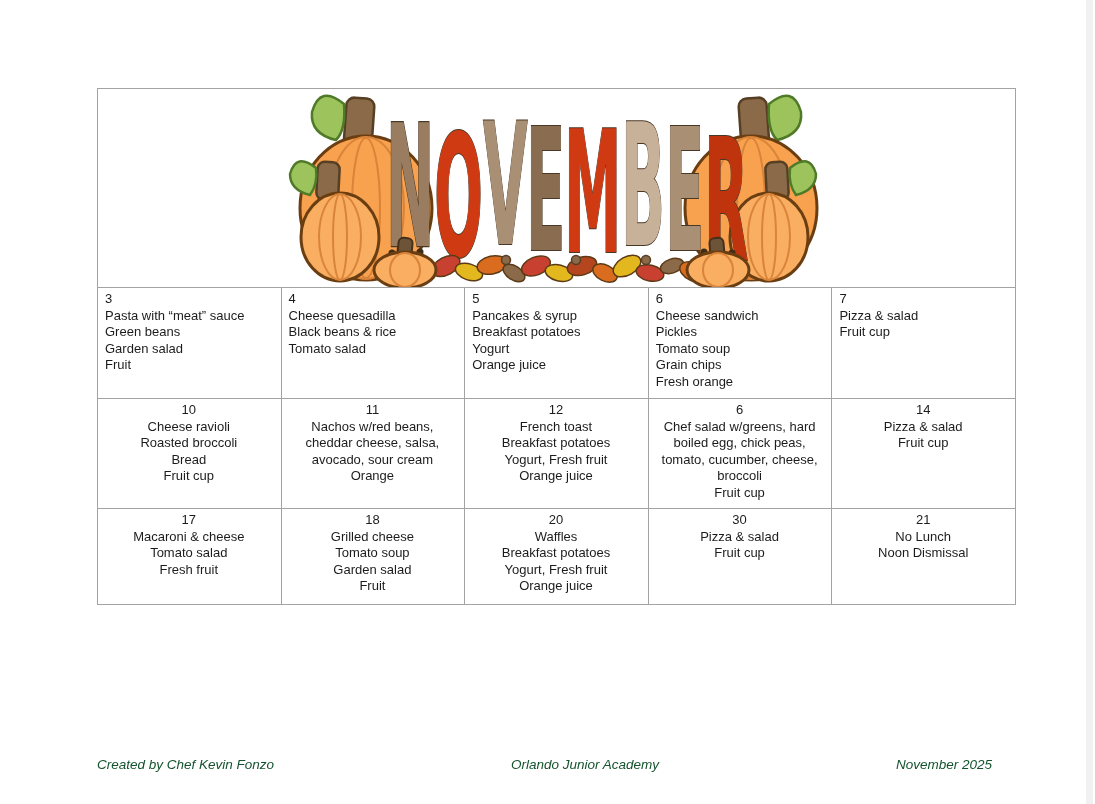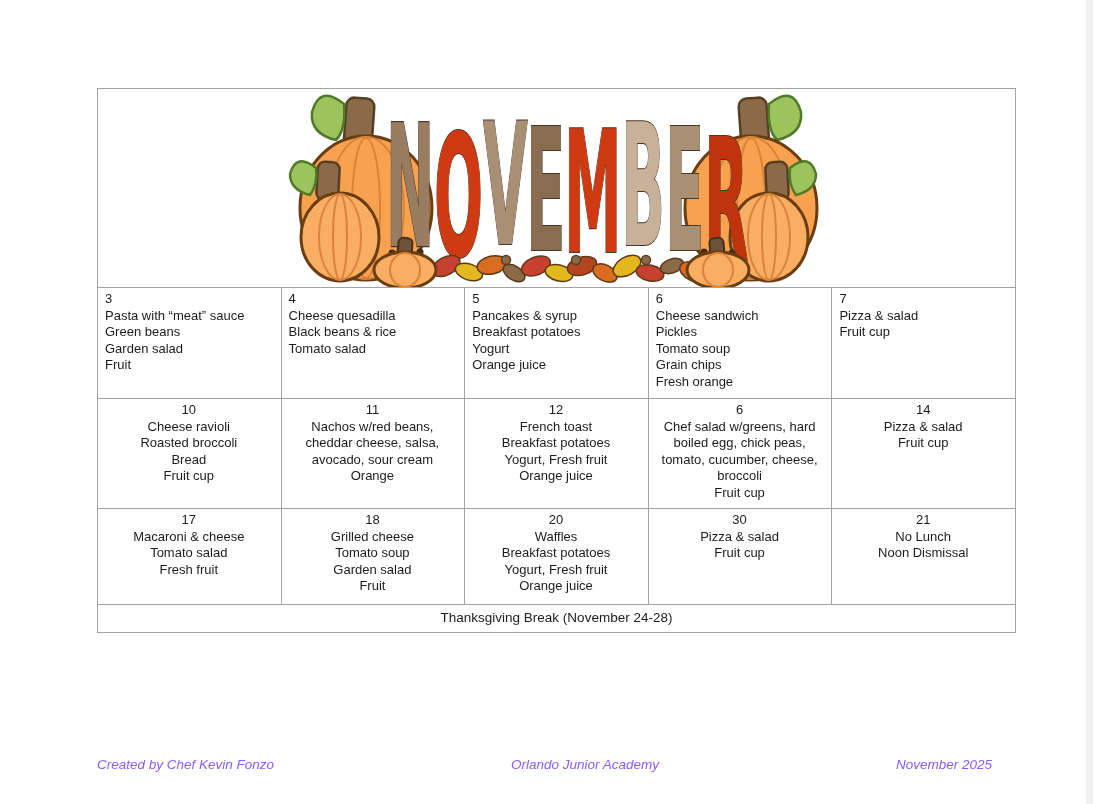--- a/index.html
+++ b/index.html
@@ -49,21 +49,21 @@
     padding: 2px 0 4px 0;
   }
   .footer {
     position: absolute;
     left: 97px; top: 757px;
     width: 895px;
     display: flex;
     justify-content: space-between;
     font-style: italic;
     font-size: 13.5px;
-    color: #8b5cf6;
+    color: #14532d;
   }
   .banner-svg { display: block; margin: 0 auto; }
 </style>
 </head>
 <body>
 
 <div class="page-edge"></div>
 
 <table class="menu-table">
 
@@ -252,23 +252,20 @@
       <div class="items">Pizza &amp; salad
 Fruit cup</div>
     </td>
     <td class="day">
       <div class="date">21</div>
       <div class="items">No Lunch
 Noon Dismissal</div>
     </td>
   </tr>
 
-  <tr>
-    <td class="break-cell" colspan="5">Thanksgiving Break (November 24-28)</td>
-  </tr>
 </tbody>
   </table>
 
 <div class="footer">
   <span>Created by Chef Kevin Fonzo</span>
   <span>Orlando Junior Academy</span>
   <span>November 2025</span>
 </div>
 
 </body></html>

